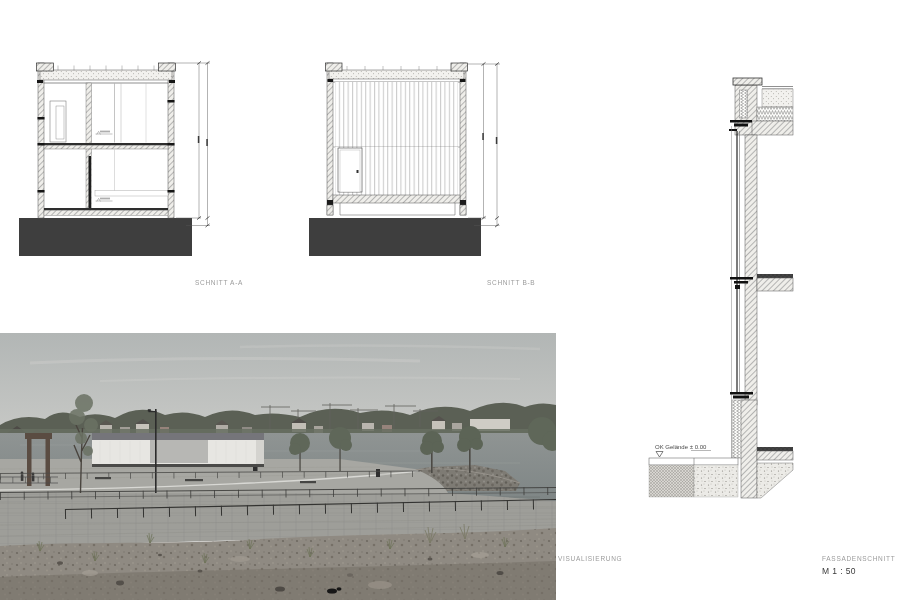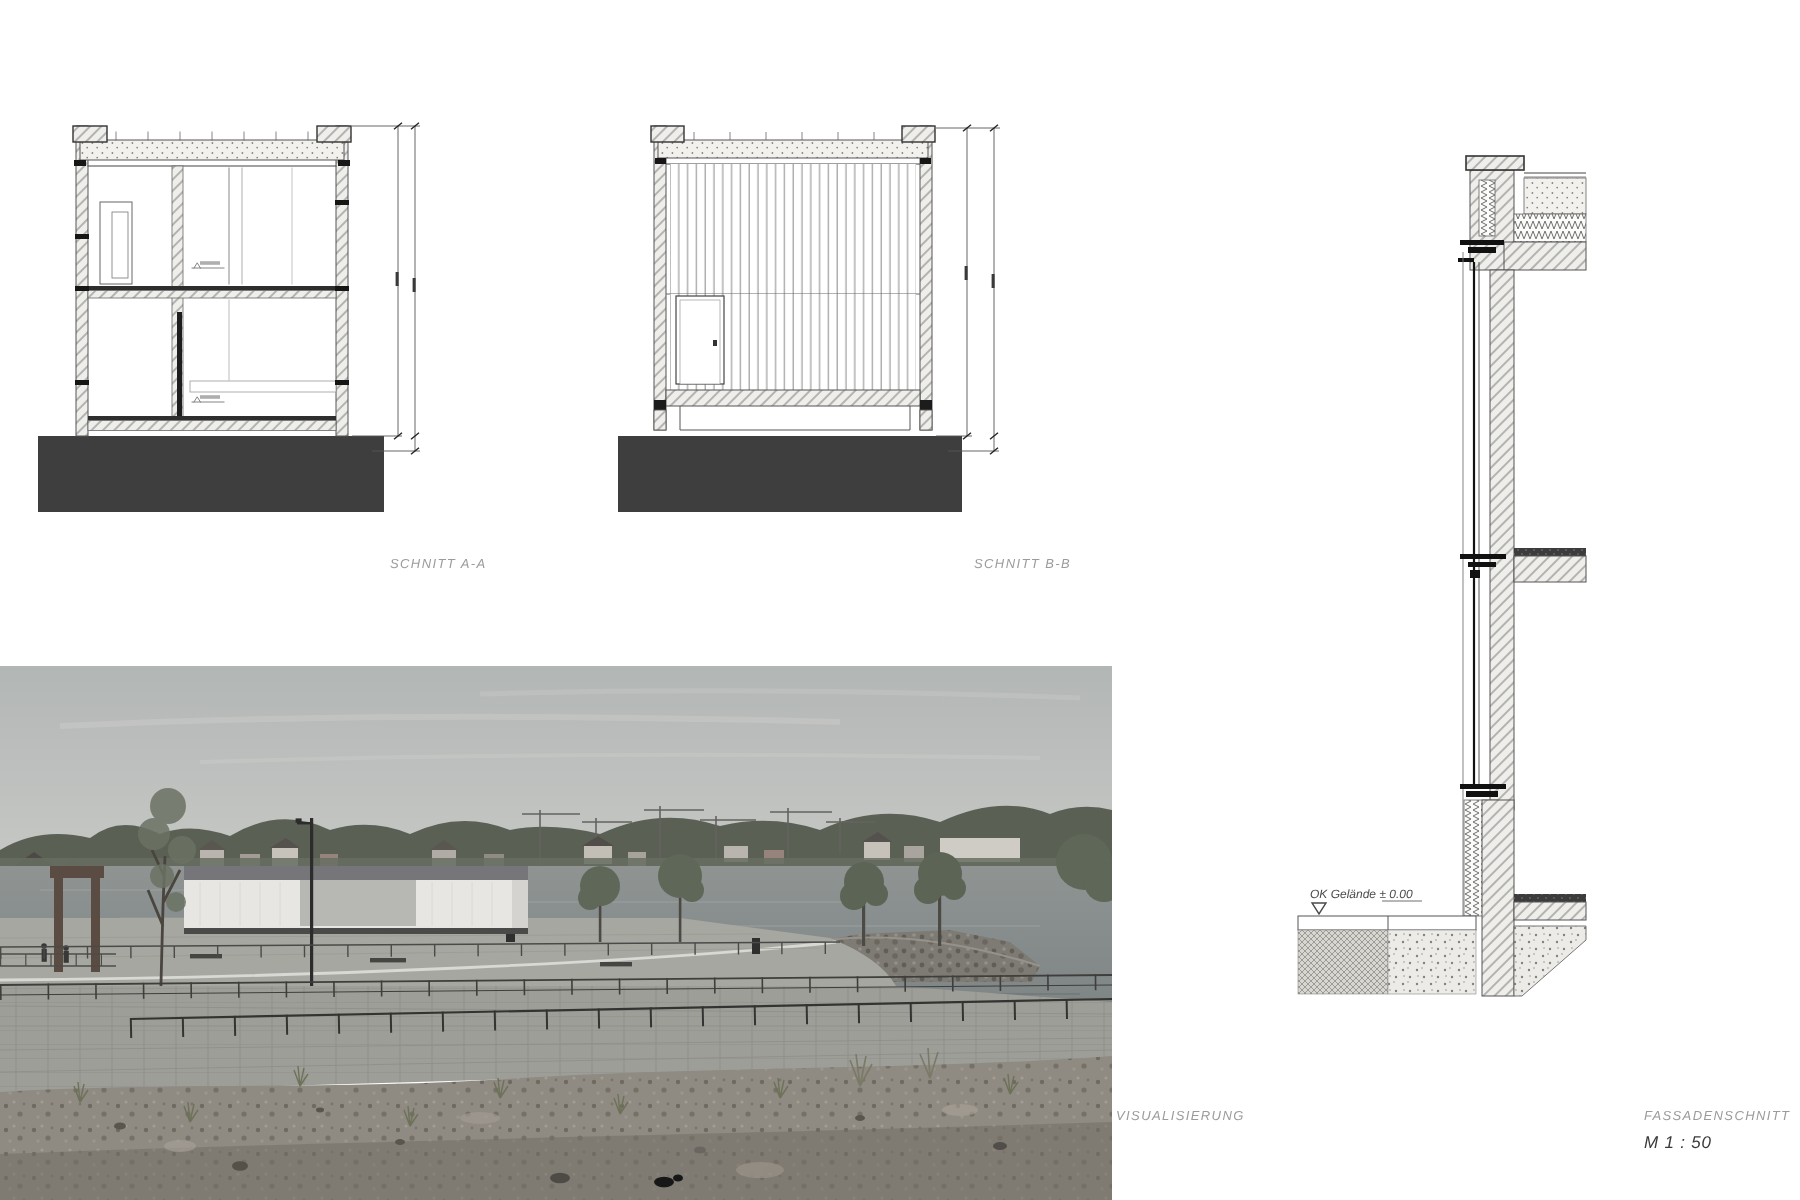--- a/index.html
+++ b/index.html
@@ -1,17 +1,17 @@
 <!DOCTYPE html>
 <html style="--background: #ffffff; --foundation: #3e3e3e; --drawing-line: #2f2f2f; --hatch-line: #9a9a9a; --label-text: #9b9b9b; --scale-text: #3a3a3a;"><head>
 <meta charset="utf-8">
 <style>
   html,body{margin:0;padding:0;background:#fff;}
   .sheet{position:relative;width:900px;height:600px;background:var(--background,#ffffff);
-         font-family:"Liberation Sans",sans-serif;overflow:hidden;font-style:italic;}
+         font-family:"Liberation Sans",sans-serif;overflow:hidden;}
   .sheet svg{position:absolute;display:block;}
   .lbl{position:absolute;font-size:6.5px;letter-spacing:0.7px;color:var(--label-text,#9b9b9b);
        white-space:nowrap;}
   .scale-lbl{position:absolute;font-size:8.5px;letter-spacing:0.4px;color:var(--scale-text,#3a3a3a);
        font-weight:500;white-space:nowrap;}
   svg text{font-family:"Liberation Sans",sans-serif;}
 </style>
 </head>
 <body>
 

